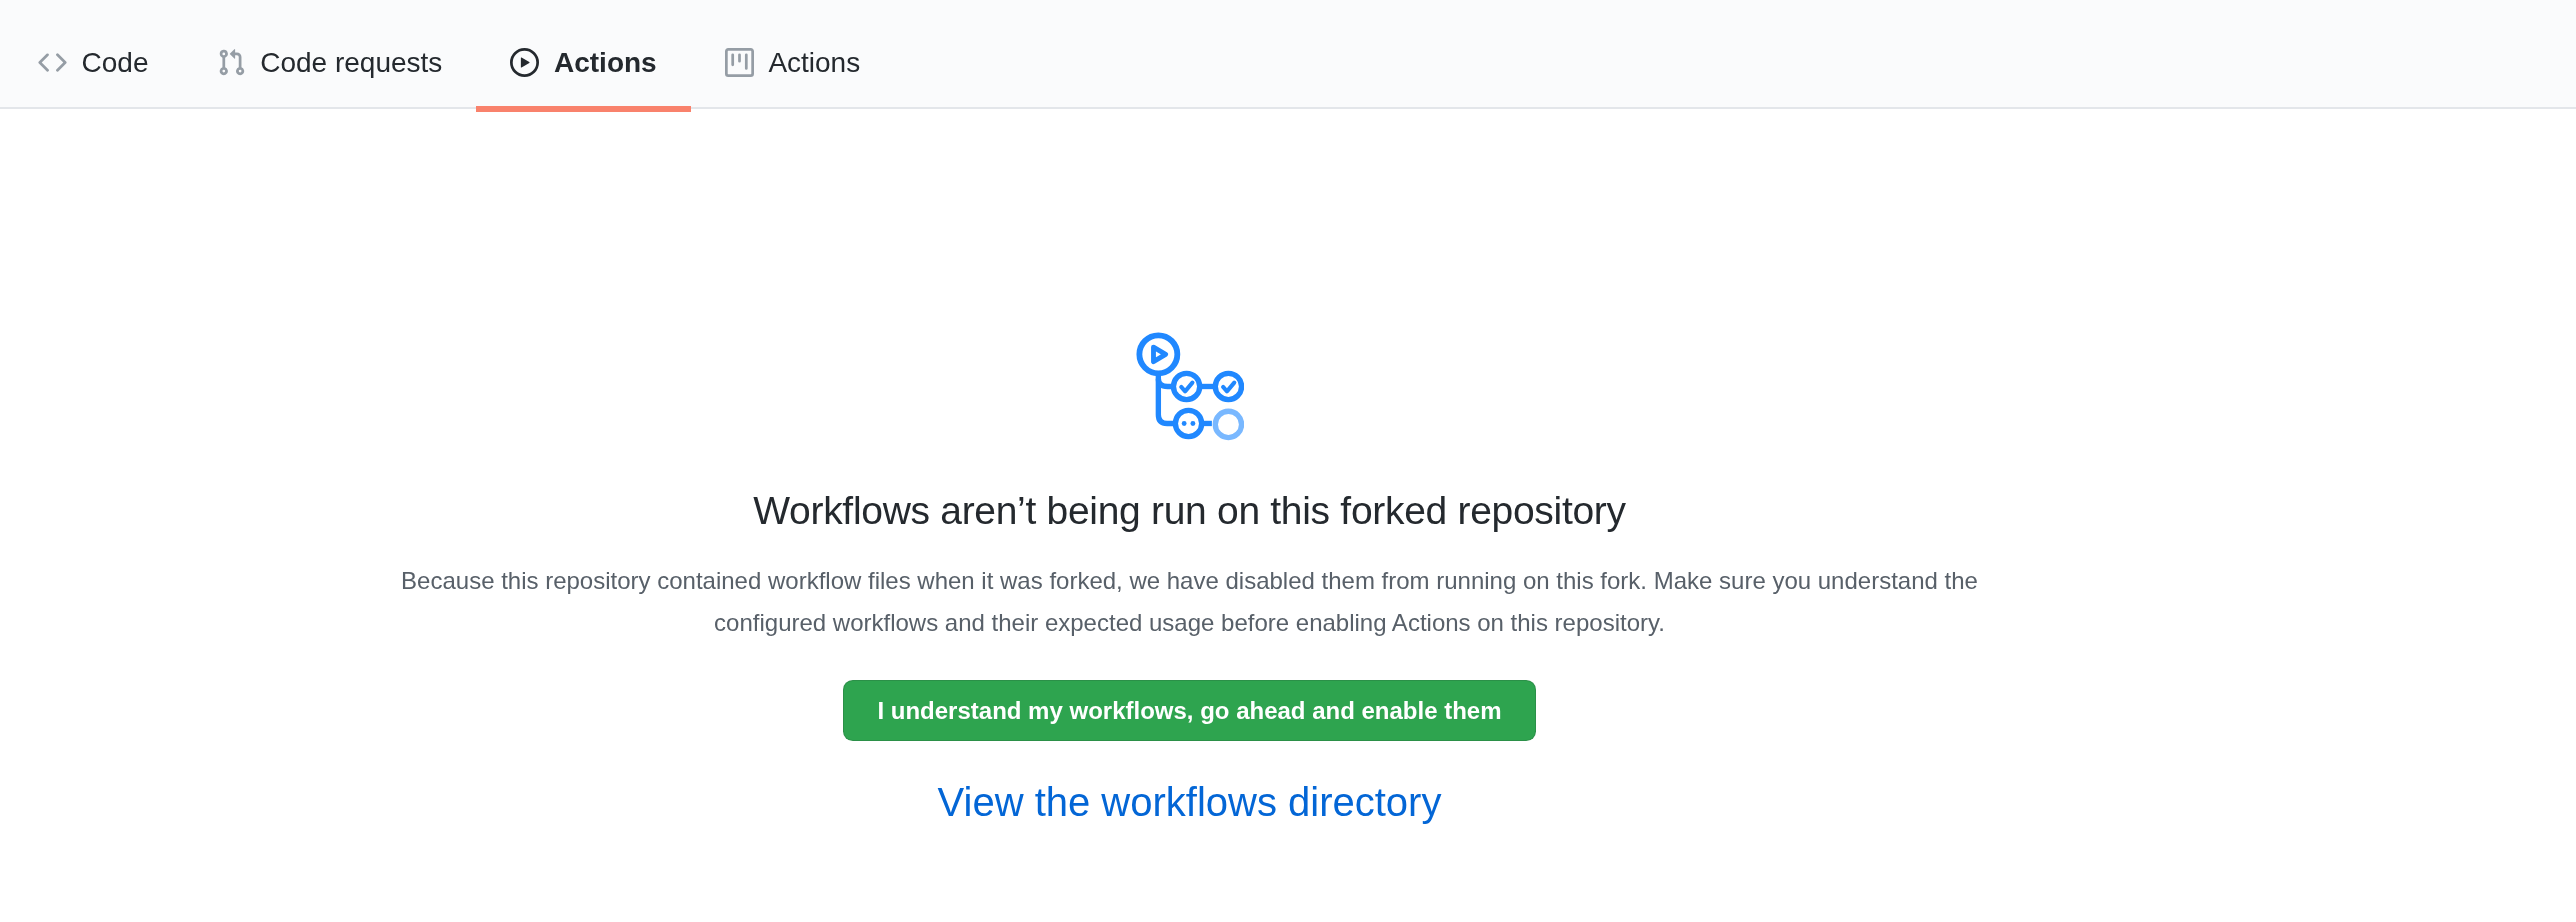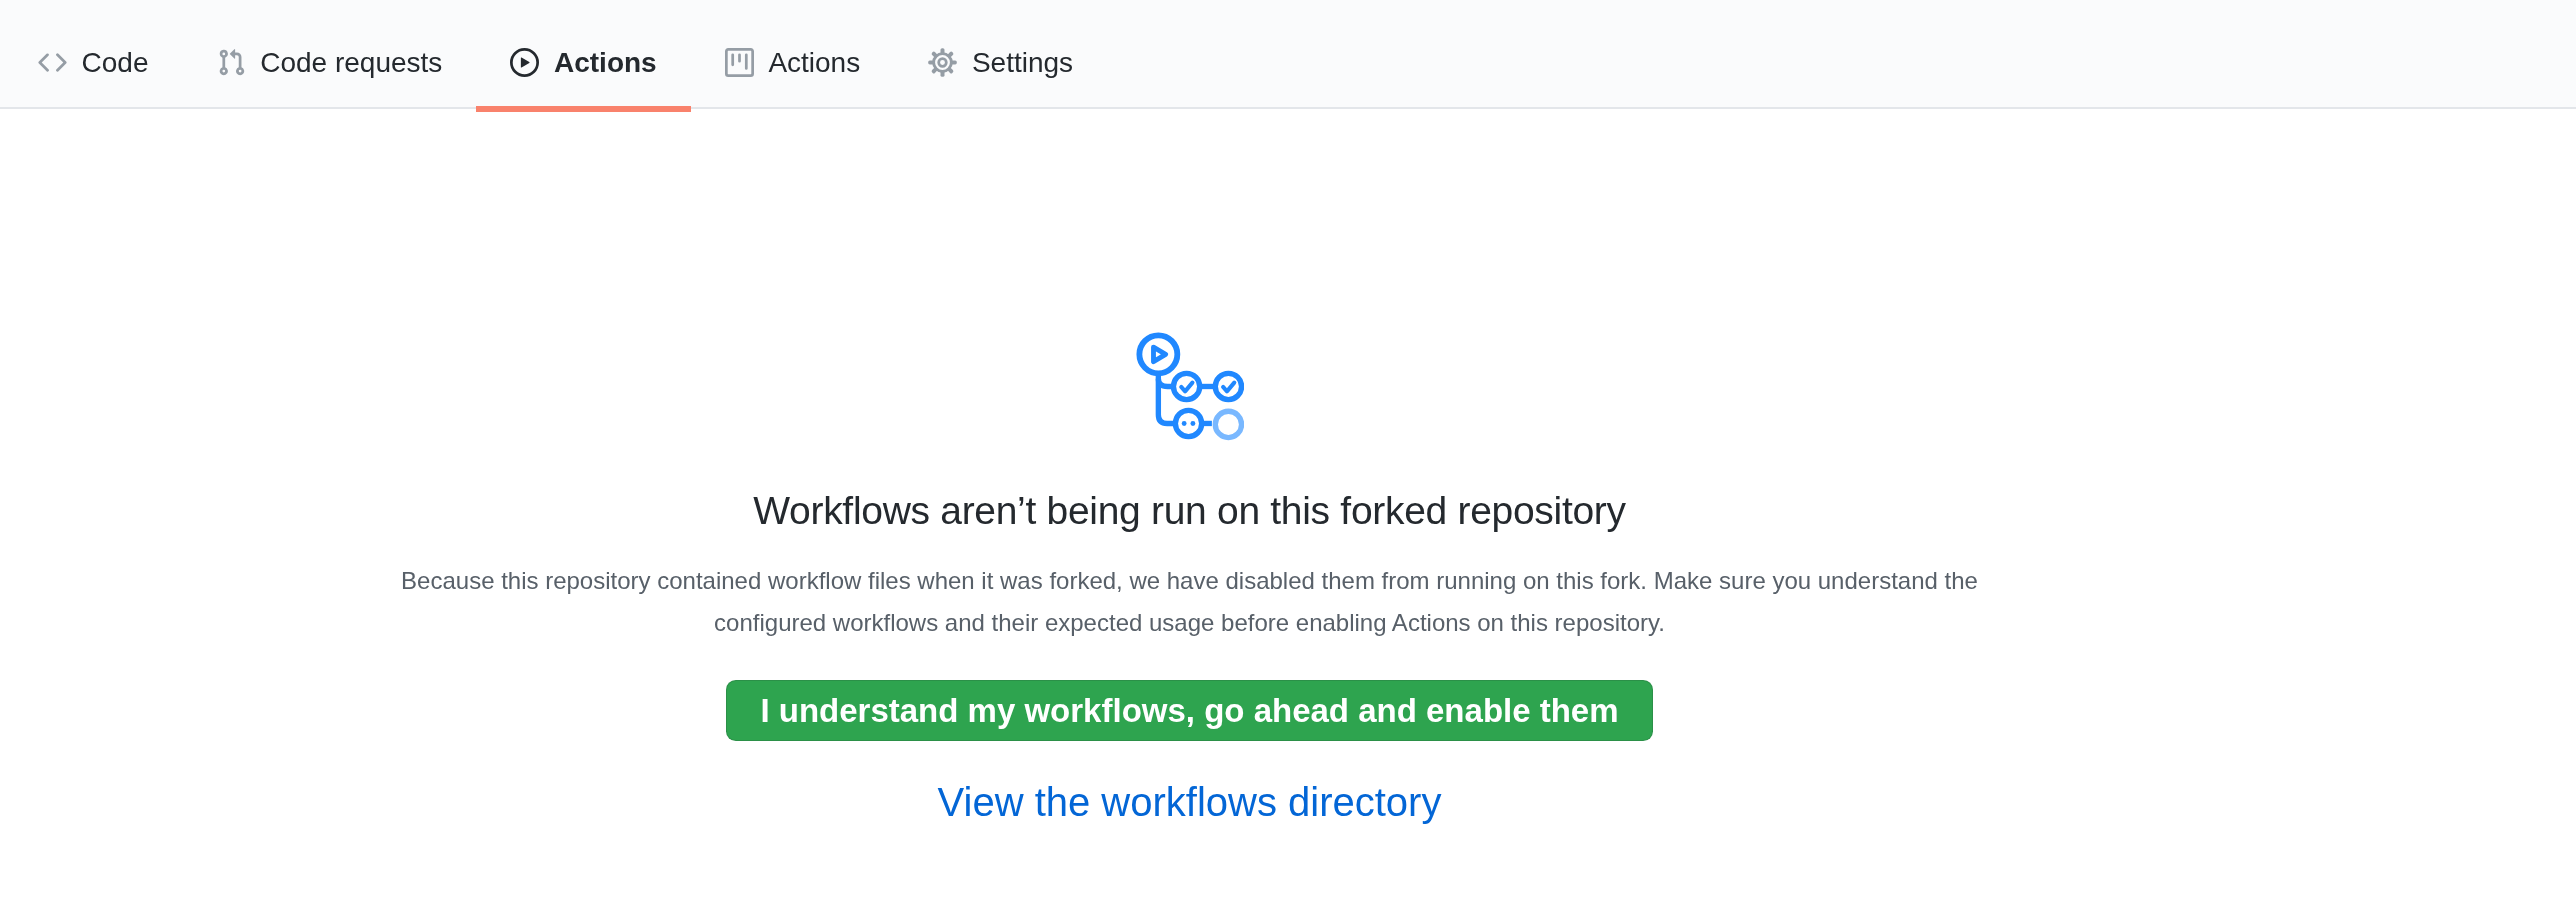--- a/index.html
+++ b/index.html
@@ -71,21 +71,21 @@
     max-width:1578px;
     font-size:24px;
     line-height:42px;
     color: var(--body-text, #586069);
   }
   .enable-btn {
     margin-top:36px;
     height:61px;
     padding:0 33px;
     font-family:inherit;
-    font-size:33px;
+    font-size:24px;
     font-weight:700;
     color: var(--button-text, #ffffff);
     background: var(--button-bg, #2ea44f);
     border:1px solid rgba(27,31,35,0.15);
     border-radius:9.8px;
     cursor:pointer;
   }
   .wf-link {
     margin-top:39px;
     font-size:40px;
@@ -124,38 +124,20 @@
   </div>
 
   <div class="tab">
     <svg class="octicon" viewBox="0 0 16 16">
       <path fill-rule="evenodd" d="M1.75 0h12.5C15.216 0 16 .784 16 1.75v12.5A1.75 1.75 0 0 1 14.25 16H1.75A1.75 1.75 0 0 1 0 14.25V1.75C0 .784.784 0 1.75 0zM1.5 1.75v12.5c0 .138.112.25.25.25h12.5a.25.25 0 0 0 .25-.25V1.75a.25.25 0 0 0-.25-.25H1.75a.25.25 0 0 0-.25.25zM11.75 3a.75.75 0 0 1 .75.75v7.5a.75.75 0 0 1-1.5 0v-7.5a.75.75 0 0 1 .75-.75zm-8.25.75a.75.75 0 0 1 1.5 0v5.5a.75.75 0 0 1-1.5 0v-5.5zM8 3a.75.75 0 0 1 .75.75v3.5a.75.75 0 0 1-1.5 0v-3.5A.75.75 0 0 1 8 3z"></path>
     </svg>
     <span>Actions</span>
 
   </div>
 
-  <div class="tab">
-    <svg class="octicon" viewBox="0 0 16 16">
-      <g>
-        <rect x="6.9" y="0.1" width="2.2" height="3.4" rx="0.9"></rect>
-        <rect x="6.9" y="0.1" width="2.2" height="3.4" rx="0.9" transform="rotate(45 8 8)"></rect>
-        <rect x="6.9" y="0.1" width="2.2" height="3.4" rx="0.9" transform="rotate(90 8 8)"></rect>
-        <rect x="6.9" y="0.1" width="2.2" height="3.4" rx="0.9" transform="rotate(135 8 8)"></rect>
-        <rect x="6.9" y="0.1" width="2.2" height="3.4" rx="0.9" transform="rotate(180 8 8)"></rect>
-        <rect x="6.9" y="0.1" width="2.2" height="3.4" rx="0.9" transform="rotate(225 8 8)"></rect>
-        <rect x="6.9" y="0.1" width="2.2" height="3.4" rx="0.9" transform="rotate(270 8 8)"></rect>
-        <rect x="6.9" y="0.1" width="2.2" height="3.4" rx="0.9" transform="rotate(315 8 8)"></rect>
-        <circle class="ring" cx="8" cy="8" r="4.9" stroke-width="1.6"></circle>
-        <circle class="ring" cx="8" cy="8" r="2.1" stroke-width="1.5"></circle>
-      </g>
-    </svg>
-    <span>Settings</span>
-
-  </div>
 
 </nav>
 
 <main class="main">
   <div class="empty">
 
     <svg class="wf-icon" viewBox="0 0 112 116">
 
       <path class="wf-stroke" d="M24 45.5 V88 Q24 97 33 97 H42" stroke-width="5.5"></path>
       <path class="wf-stroke" d="M24 51 C24 56.5 27.5 59 33.5 59 H40" stroke-width="5.5"></path>

